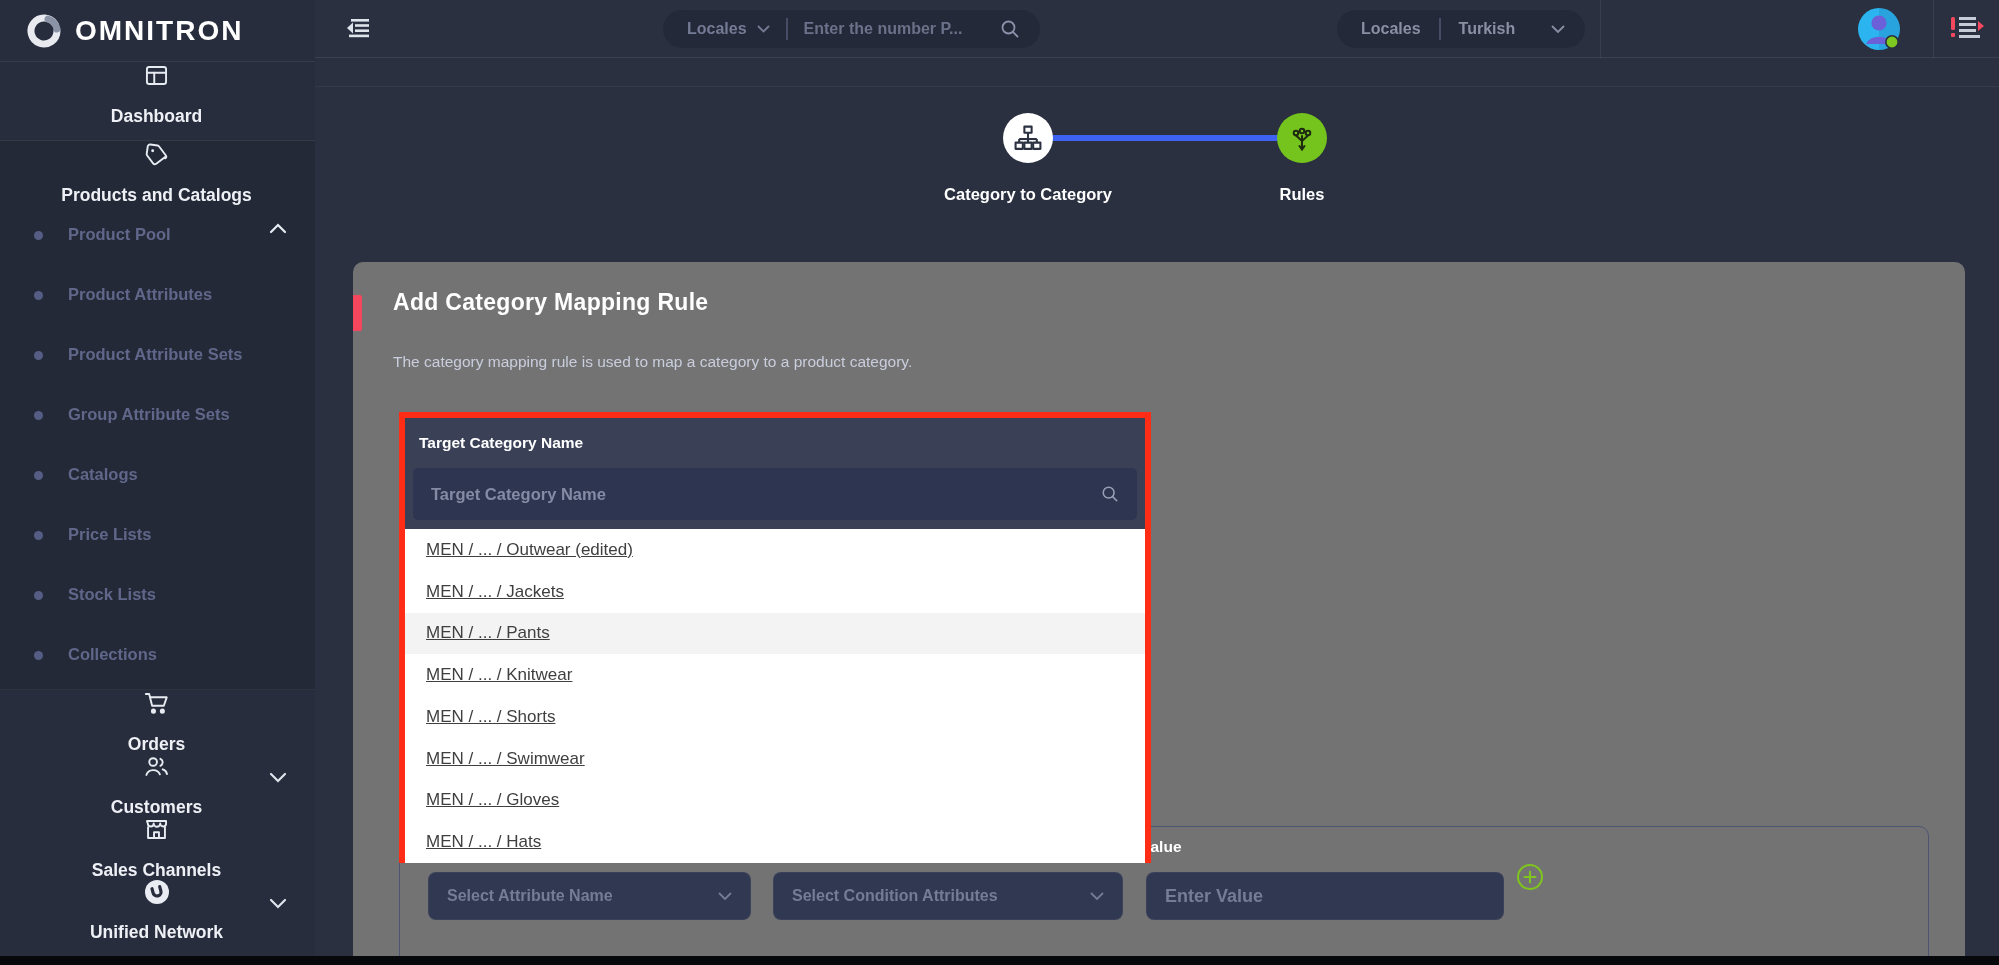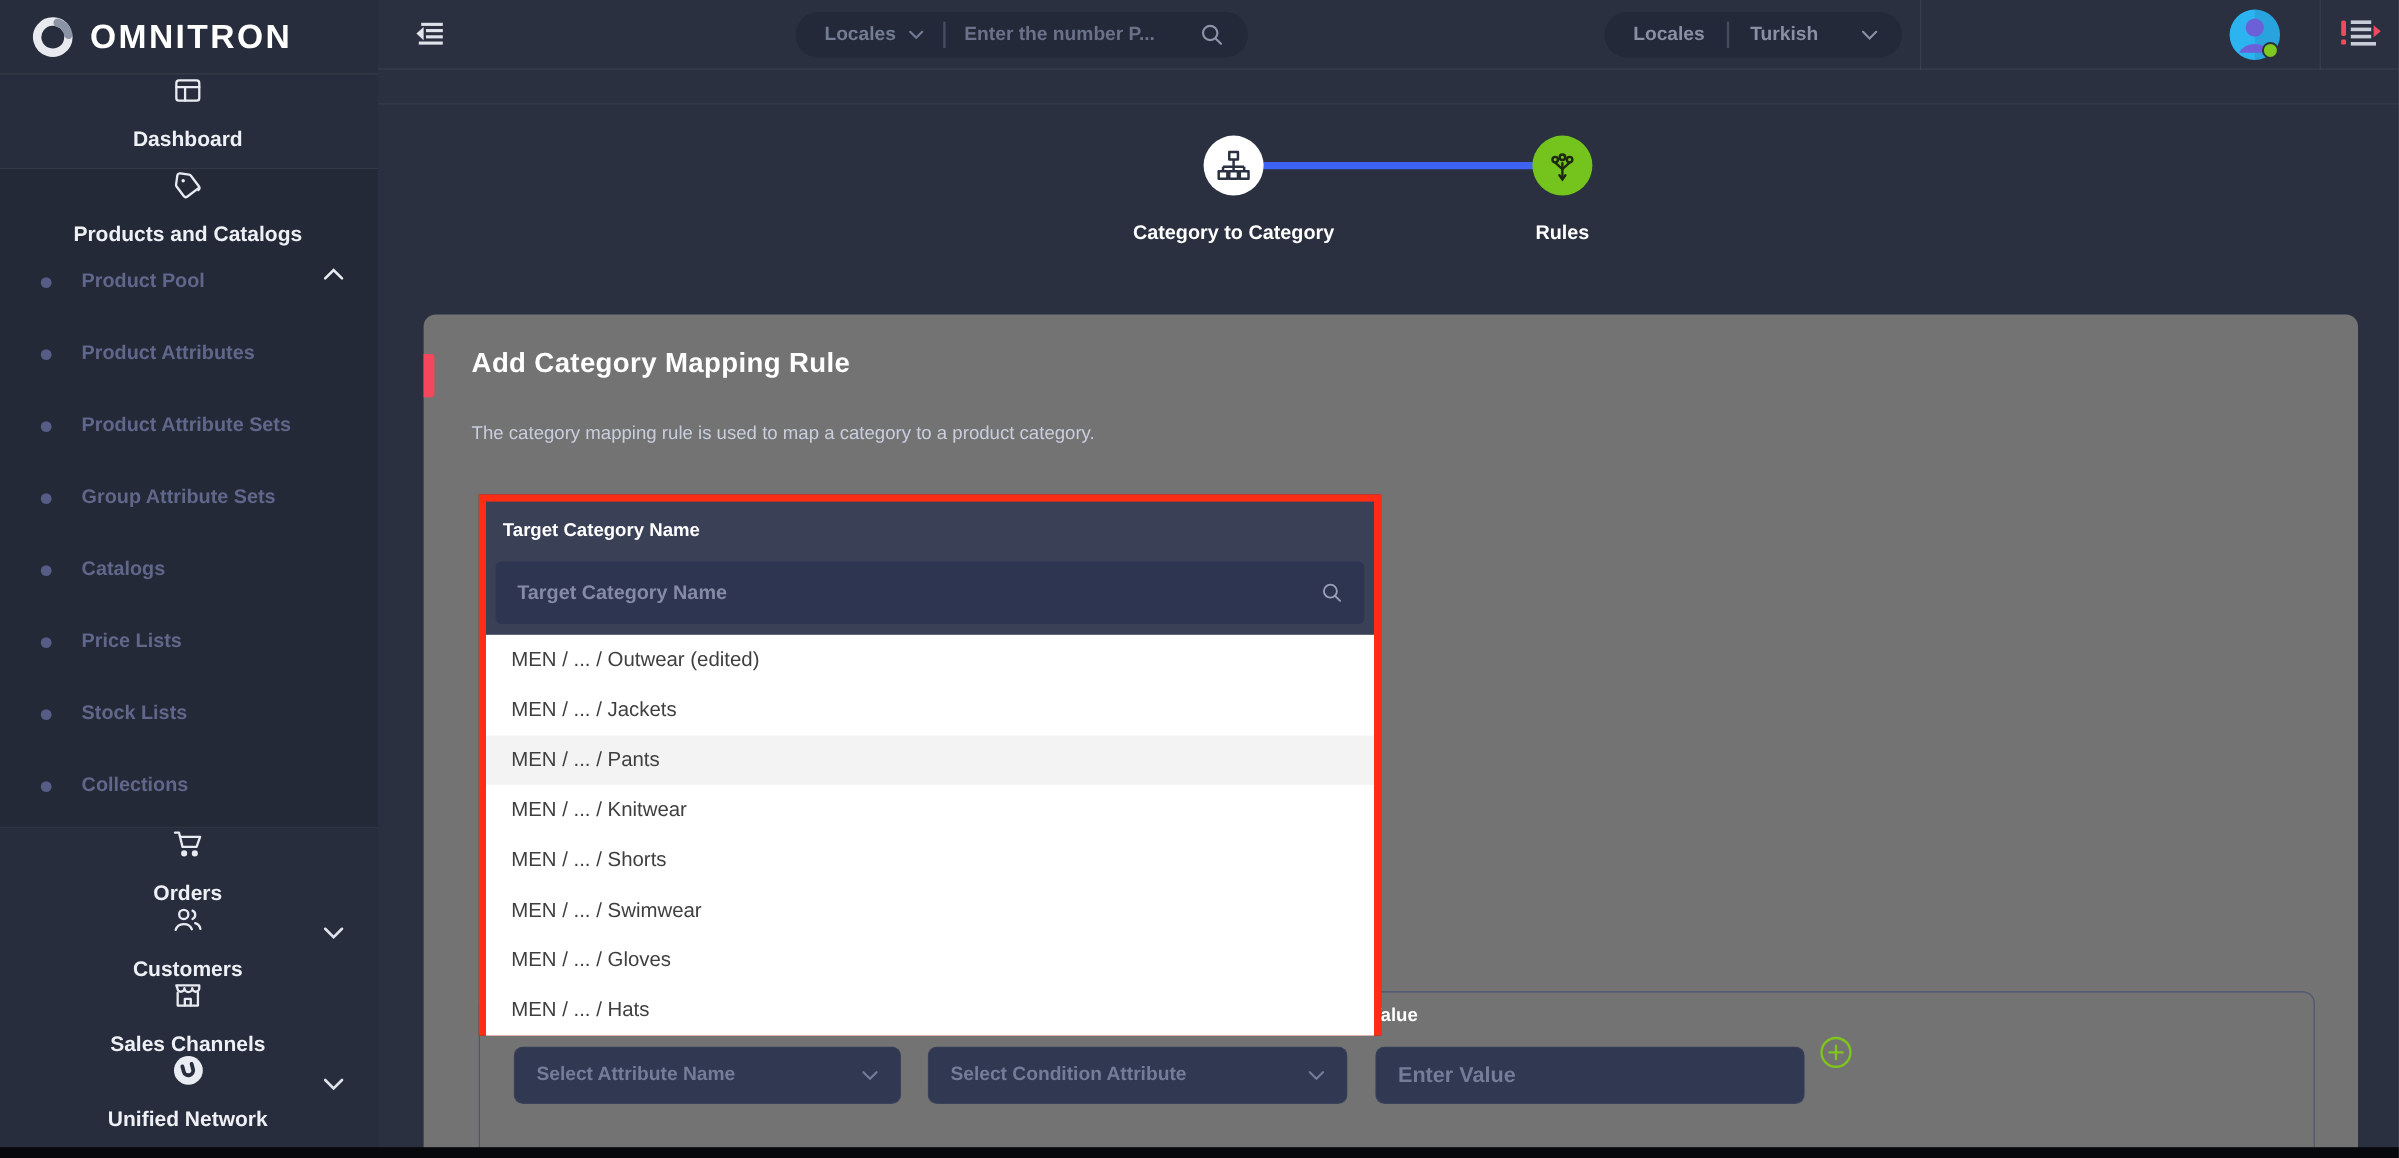--- a/index.html
+++ b/index.html
@@ -67,21 +67,21 @@
   .field-input::placeholder { color:#757c97; opacity:1; }
   .plus-btn { position:absolute; left:1116px; top:36px; cursor:pointer; }
 
   
   .red-box { position:absolute; left:399px; top:412px; width:752px; height:451px; border:6px solid #ff2d15; background:#3a4157; z-index:5; }
   .tc-label { position:absolute; left:14px; top:16px; font-size:15.5px; font-weight:bold; color:#ffffff; }
   .tc-input-wrap { position:absolute; left:8px; top:50px; width:724px; height:52px; background:#2e3550; border-radius:5px; display:flex; align-items:center; padding:0 18px; gap:10px; }
   .tc-input { flex:1; background:transparent; border:none; outline:none; color:#b8bdd0; font-weight:bold; font-size:16.5px; font-family:inherit; }
   .tc-input::placeholder { color:#858ba4; opacity:1; }
   .options { position:absolute; left:0; top:111px; width:740px; height:334px; background:#ffffff; overflow:hidden; }
-  .option { height:41.75px; display:flex; align-items:center; padding-left:21px; font-size:17px; color:#3f3f3f; cursor:pointer; }
+  .option { height:41.75px; display:flex; align-items:center; padding-left:21px; font-size:17px; color:#3f3f3f; cursor:pointer;text-decoration:underline; }
   .option.highlighted { background:#f3f3f3; }
 
   .bottom-strip { position:absolute; left:0; bottom:0; width:1999px; height:9px; background:#07080c; z-index:50; }
 </style>
 </head>
 <body>
 
 <aside class="sidebar">
   <div class="logo-row">
     <span>
@@ -321,21 +321,21 @@
 
   <div class="cond-box">
     <span class="value-label">Value</span>
     <div class="field" id="field-attr">
       <span>Select Attribute Name</span>
       <svg width="14" height="9" viewBox="0 0 14 9" fill="none" stroke="#757c97" stroke-width="1.8" stroke-linecap="round">
           <polyline points="1.5,1.5 7,7 12.5,1.5"></polyline>
         </svg>
     </div>
     <div class="field" id="field-proc">
-      <span>Select Condition Attribute</span>
+      <span>Select Condition Attributes</span>
       <svg width="14" height="9" viewBox="0 0 14 9" fill="none" stroke="#757c97" stroke-width="1.8" stroke-linecap="round">
           <polyline points="1.5,1.5 7,7 12.5,1.5"></polyline>
         </svg>
     </div>
     <div class="field" id="field-value">
       <input class="field-input" placeholder="Enter Value" style="">
     </div>
     <span class="plus-btn">
       <svg width="28" height="28" viewBox="0 0 28 28" fill="none" stroke="#7fc51e" stroke-width="2" stroke-linecap="round">
         <circle cx="14" cy="14" r="12"></circle>

